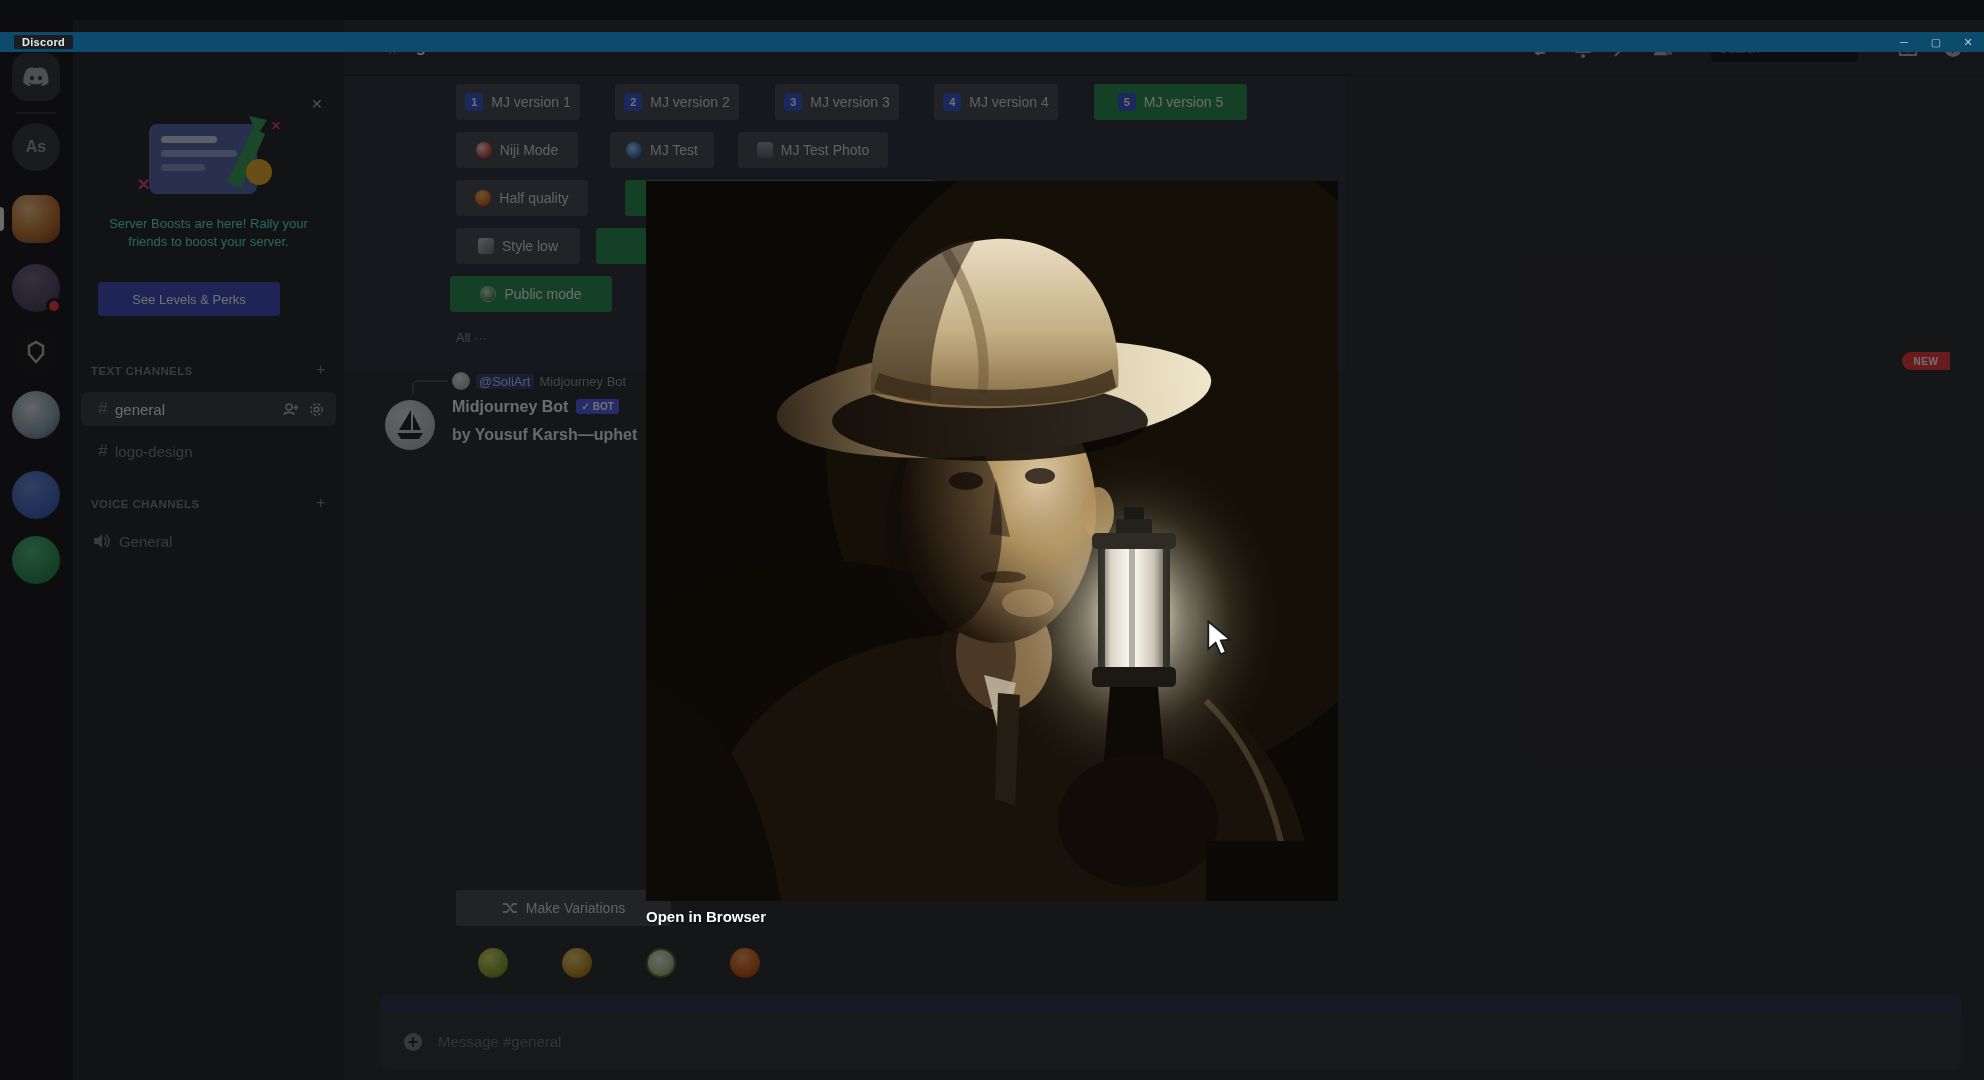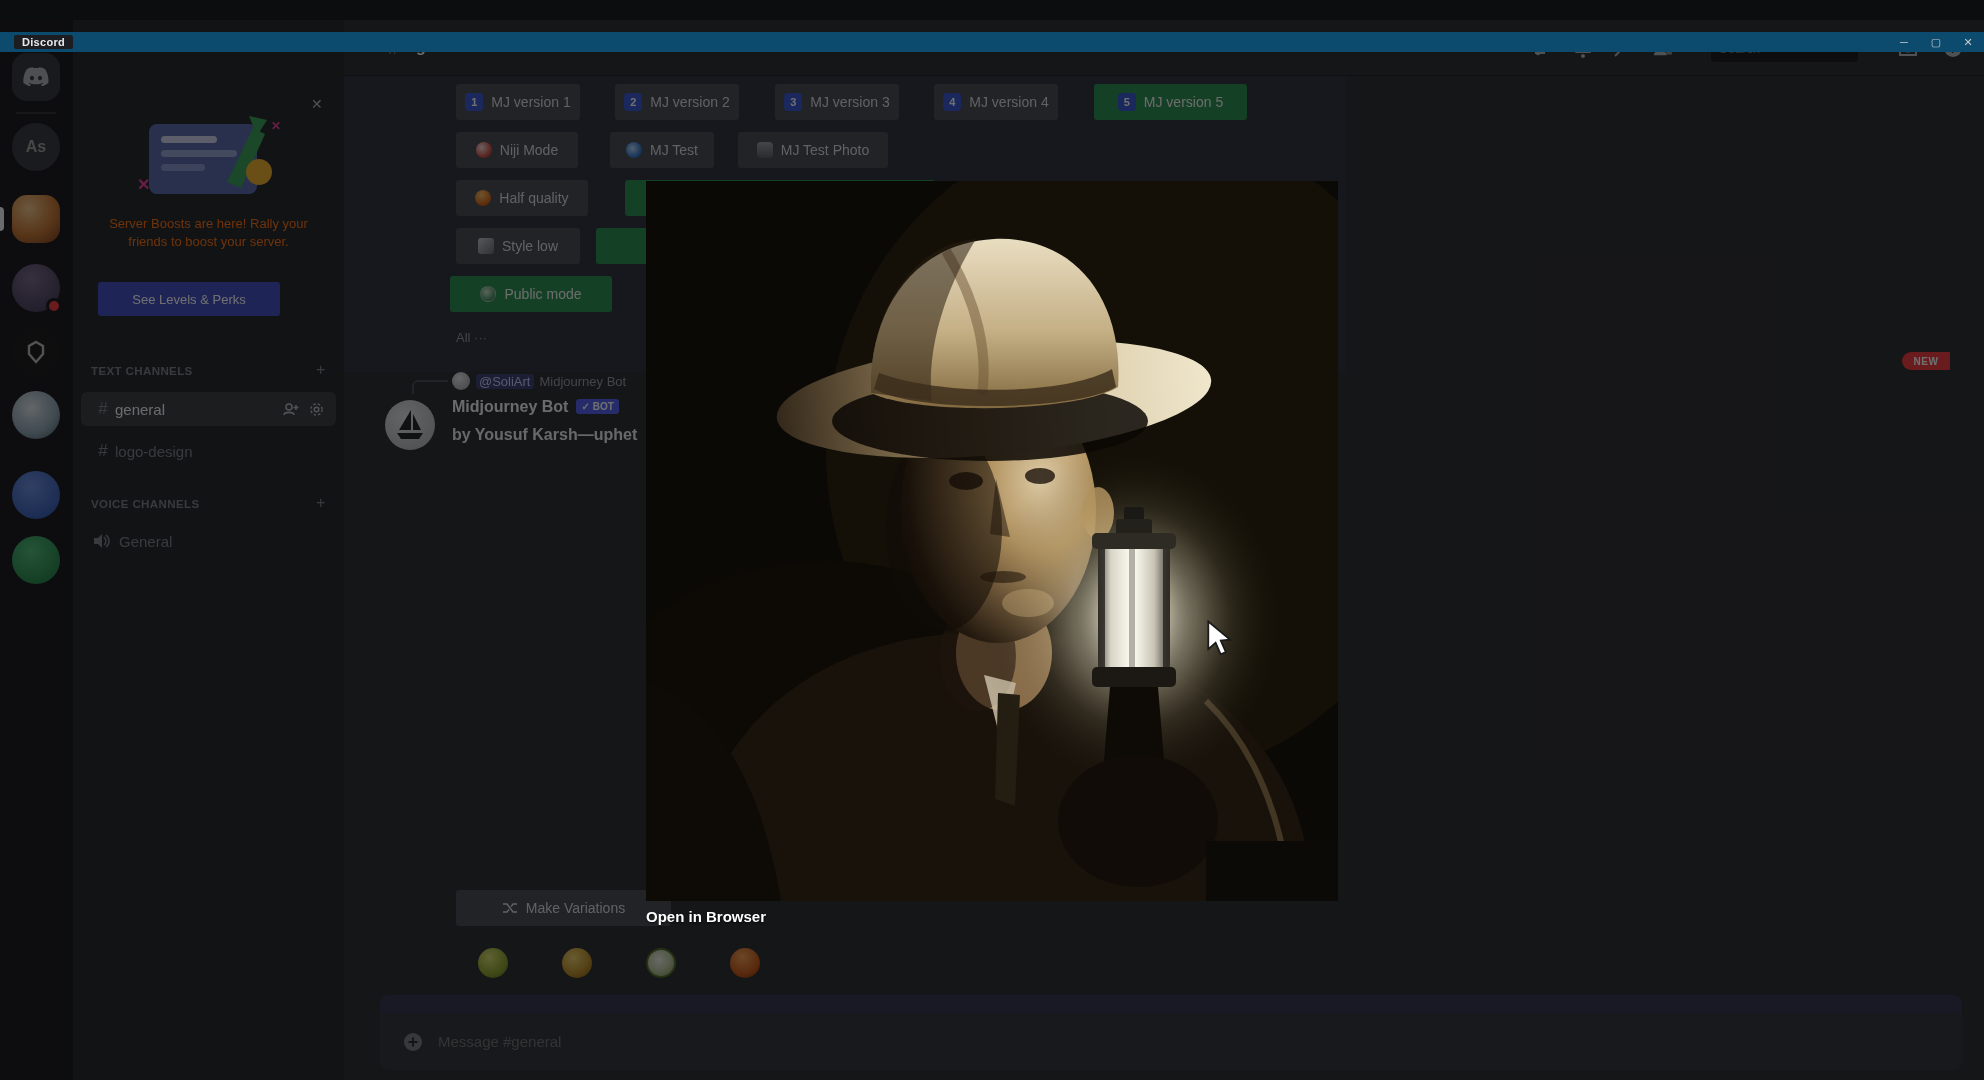--- a/index.html
+++ b/index.html
@@ -18,21 +18,21 @@
   .rail-item { position:absolute; left:12px; width:48px; height:48px; border-radius:50%; display:flex; align-items:center; justify-content:center; }
   .rail-sq { border-radius:15px; }
   .rail-divider { position:absolute; left:16px; width:40px; height:2px; background:#35363c; border-radius:1px; }
   .rail-pill { position:absolute; left:0; width:4px; border-radius:0 4px 4px 0; background:#f2f3f5; }
   .badge-dot { position:absolute; right:-2px; bottom:-2px; width:16px; height:16px; border-radius:50%; background:var(--c-red); border:3px solid var(--c-bg_rail); }
 
   
   .sidebar { position:absolute; left:73px; top:20px; width:271px; height:1060px; background:var(--c-bg_sidebar); }
   .server-header { position:absolute; left:0; top:0; width:271px; height:56px; border-bottom:1px solid #1f2124; display:flex; align-items:center; }
   .server-name { margin-left:25px; color:#f2f3f5; font-size:15px; font-weight:bold; }
-  .boost-text { position:absolute; left:20px; top:195px; width:231px; color:#f97316; font-size:13px; line-height:18px; text-align:center; }
+  .boost-text { position:absolute; left:20px; top:195px; width:231px; color:#5eead4; font-size:13px; line-height:18px; text-align:center; }
   .boost-btn { position:absolute; left:25px; top:262px; width:182px; height:34px; background:#4752c4; border-radius:3px; color:#fff; font-size:13px; display:flex; align-items:center; justify-content:center; }
   .cat-label { color:#80848e; font-size:11.5px; font-weight:bold; letter-spacing:.4px; }
   .channel-row { position:absolute; left:8px; width:255px; height:34px; border-radius:6px; display:flex; align-items:center; color:#80848e; font-size:15px; }
   .channel-row.active { background:#3f4248; color:#f2f3f5; }
   .hash { width:24px; margin-left:10px; font-size:17px; color:#80848e; text-align:center; }
   .user-panel { position:absolute; left:0; top:1010px; width:271px; height:50px; background:#232428; }
   .avatar36 { position:absolute; left:12px; top:7px; width:36px; height:36px; border-radius:50%; background:radial-gradient(circle at 35% 30%, #b06a4a, #5e2f22); }
   .status-dot { position:absolute; right:-2px; bottom:-2px; width:13px; height:13px; border-radius:50%; background:var(--c-online); border:3px solid #232428; }
 
   

